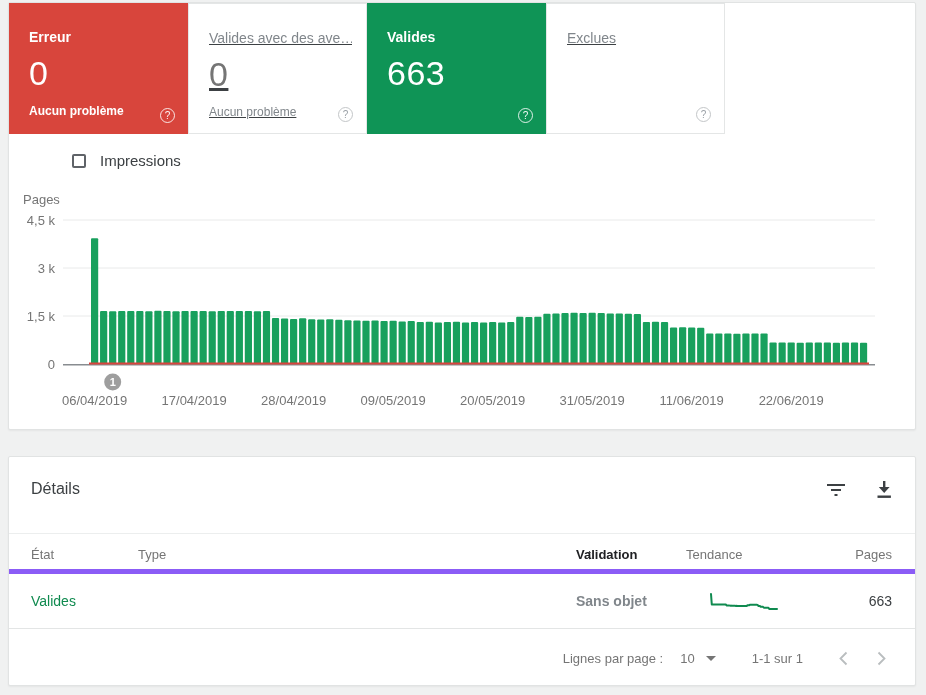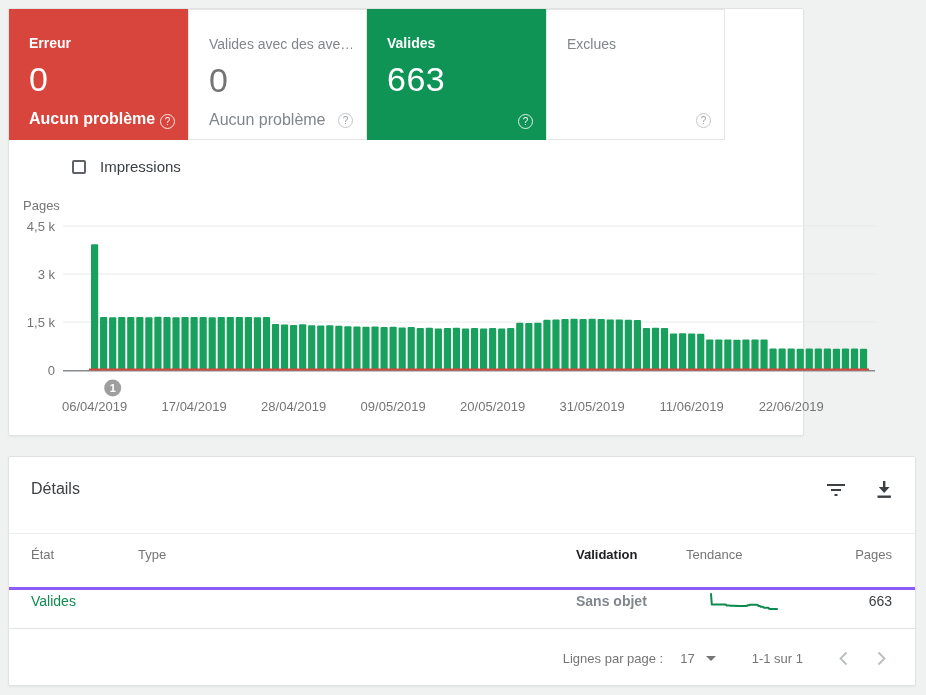--- a/index.html
+++ b/index.html
@@ -9,36 +9,36 @@
     background:#f0f1f1;
     font-family:"Liberation Sans","DejaVu Sans",sans-serif;
     overflow:hidden;
     color:#3c4043;
   }
   .panel {
     position:absolute; background:#fff;
     border:1px solid #e1e3e3; border-radius:2px;
     box-shadow:0 1px 2px rgba(0,0,0,.05);
   }
-  #panel-coverage { left:8px; top:8px; width:796px; height:428px; }
+  #panel-coverage { left:8px; top:2px; width:908px; height:428px; }
   #panel-details  { left:8px; top:456px; width:908px; height:230px; }
 
   
   .cards { display:flex; height:131px; }
   .card { width:179px; position:relative; padding:26px 14px 0 20px; cursor:pointer; }
   .card.red   { background:#d8453c; }
   .card.green { background:#0f9456; }
-  .card.white { background:#fff; border:1px solid #e4e6e6; }
+  .card.white { background:#fff; border:1px solid #e4e6e6;text-decoration:underline; }
   .card-title { font-size:14px; white-space:nowrap; overflow:hidden; }
   .card.red .card-title, .card.green .card-title { color:#fff; font-weight:700; }
   .card.white .card-title { color:#80868b; }
   .card-value { font-size:34px; margin-top:9px; letter-spacing:.5px; }
   .card.red .card-value, .card.green .card-value { color:#fff; }
   .card.white .card-value { color:#757575; }
-  .card-sub { font-size:16px; margin-top:11px; }
+  .card-sub { font-size:12px; margin-top:11px; }
   .card.red .card-sub { color:#fff; font-weight:700; }
   .card.white .card-sub { color:#80868b; }
   .help {
     position:absolute; right:13px; bottom:11px;
     width:15px; height:15px; border-radius:50%;
     font-size:10px; line-height:14px; text-align:center;
     border:1.5px solid;
   }
   .card.red .help, .card.green .help { border-color:rgba(255,255,255,.85); color:rgba(255,255,255,.95); }
   .card.white .help { border-color:#c3c6c8; color:#9aa0a6; }
@@ -52,22 +52,22 @@
   #chart-wrap { position:absolute; top:180px; left:0; width:908px; height:248px; }
   svg text { font-family:"Liberation Sans","DejaVu Sans",sans-serif; }
 
   
   .details-title { position:absolute; top:23px; left:22px; font-size:16px; color:#3c4043; }
   .tool-btn { position:absolute; top:22px; width:22px; height:22px; cursor:pointer; }
   #btn-filter { left:816px; }
   #btn-download { left:864px; }
 
   .thead {
-    position:absolute; top:76px; left:0; width:100%; height:57px;
-    border-top:1px solid #eceeee; border-bottom:3px solid #8b5cf6;
+    position:absolute; top:76px; left:0; width:100%; height:41px;
+    border-top:1px solid #eceeee; border-bottom:5px solid #8b5cf6;
     font-size:13px; color:#757575;
   }
   .thead span, .trow span { position:absolute; top:0; }
   .thead span { line-height:41px; }
   .col-etat { left:22px; }
   .col-type { left:129px; }
   .col-validation { left:567px;font-weight:bold; }
   .thead .col-validation { color:#202124; font-weight:700; cursor:pointer; }
   .sort-arrow { font-size:14px; margin-left:10px; color:#202124; }
   .col-tendance { left:677px; }
@@ -276,21 +276,21 @@
     <span class="col-etat">Valides</span>
     <span class="col-validation">Sans objet</span>
     <svg id="sparkline" width="70" height="24" viewBox="0 0 70 24">
         <polyline points="2.00,4.00 2.78,14.42 3.55,14.47 4.33,14.42 5.11,14.45 5.88,14.42 6.66,14.47 7.44,14.40 8.21,14.42 8.99,14.47 9.76,14.42 10.54,14.45 11.32,14.42 12.09,14.47 12.87,14.42 13.65,14.42 14.42,14.45 15.20,14.42 15.98,14.47 16.75,14.42 17.53,15.43 18.31,15.52 19.08,15.57 19.86,15.48 20.64,15.62 21.41,15.66 22.19,15.62 22.96,15.71 23.74,15.75 24.52,15.80 25.29,15.85 26.07,15.80 26.85,15.89 27.62,15.85 28.40,15.94 29.18,15.89 29.95,16.03 30.73,15.98 31.51,16.08 32.28,16.03 33.06,15.98 33.84,16.08 34.61,16.03 35.39,16.08 36.16,16.03 36.94,16.08 37.72,16.03 38.49,15.25 39.27,15.29 40.05,15.25 40.82,14.84 41.60,14.79 42.38,14.74 43.15,14.70 43.93,14.74 44.71,14.70 45.48,14.74 46.26,14.79 47.04,14.79 47.81,14.84 48.59,14.88 49.36,16.03 50.14,15.98 50.92,16.03 51.69,16.81 52.47,16.76 53.25,16.81 54.02,16.86 54.80,17.68 55.58,17.66 56.35,17.68 57.13,17.71 57.91,17.68 58.68,17.66 59.46,17.68 60.24,18.97 61.01,18.94 61.79,18.97 62.56,18.99 63.34,18.97 64.12,18.94 64.89,18.97 65.67,18.99 66.45,18.97 67.22,18.94 68.00,19.00" fill="none" stroke="#0f8a4f" stroke-width="2" stroke-linejoin="round" stroke-linecap="round"></polyline>
       </svg>
     <span class="col-pages">663</span>
   </div>
 
   <div class="tfoot">
     <span>Lignes par page :</span>
-    <span class="rpp-value">17</span>
+    <span class="rpp-value">10</span>
     <span class="caret"></span>
     <span class="range">1-1 sur 1</span>
     <span class="page-btn" id="page-prev">
       <svg width="9" height="15" viewBox="0 0 9 15">
         <polyline points="7.5,1.5 1.5,7.5 7.5,13.5" fill="none" stroke="#b9bdbf" stroke-width="1.8"></polyline>
       </svg>
     </span>
     <span class="page-btn" id="page-next">
       <svg width="9" height="15" viewBox="0 0 9 15">
         <polyline points="1.5,1.5 7.5,7.5 1.5,13.5" fill="none" stroke="#b9bdbf" stroke-width="1.8"></polyline>

